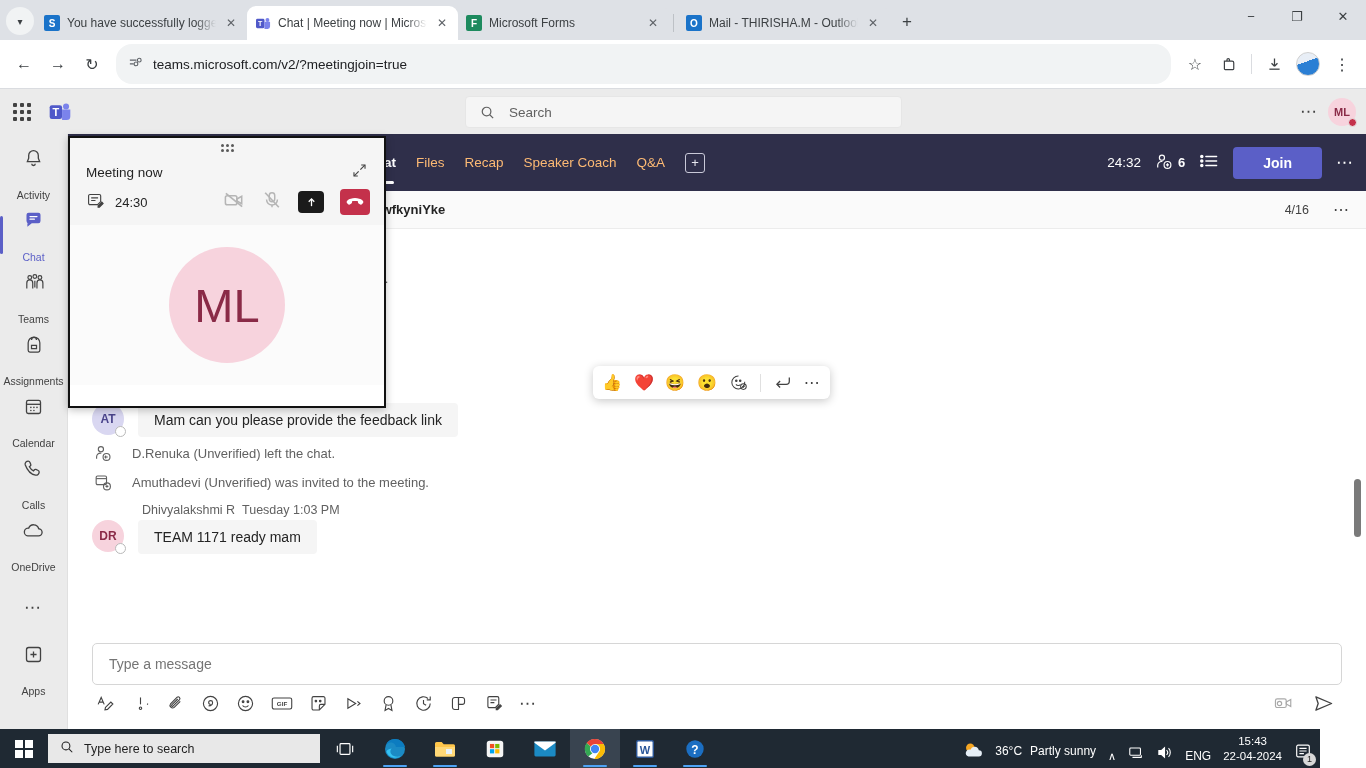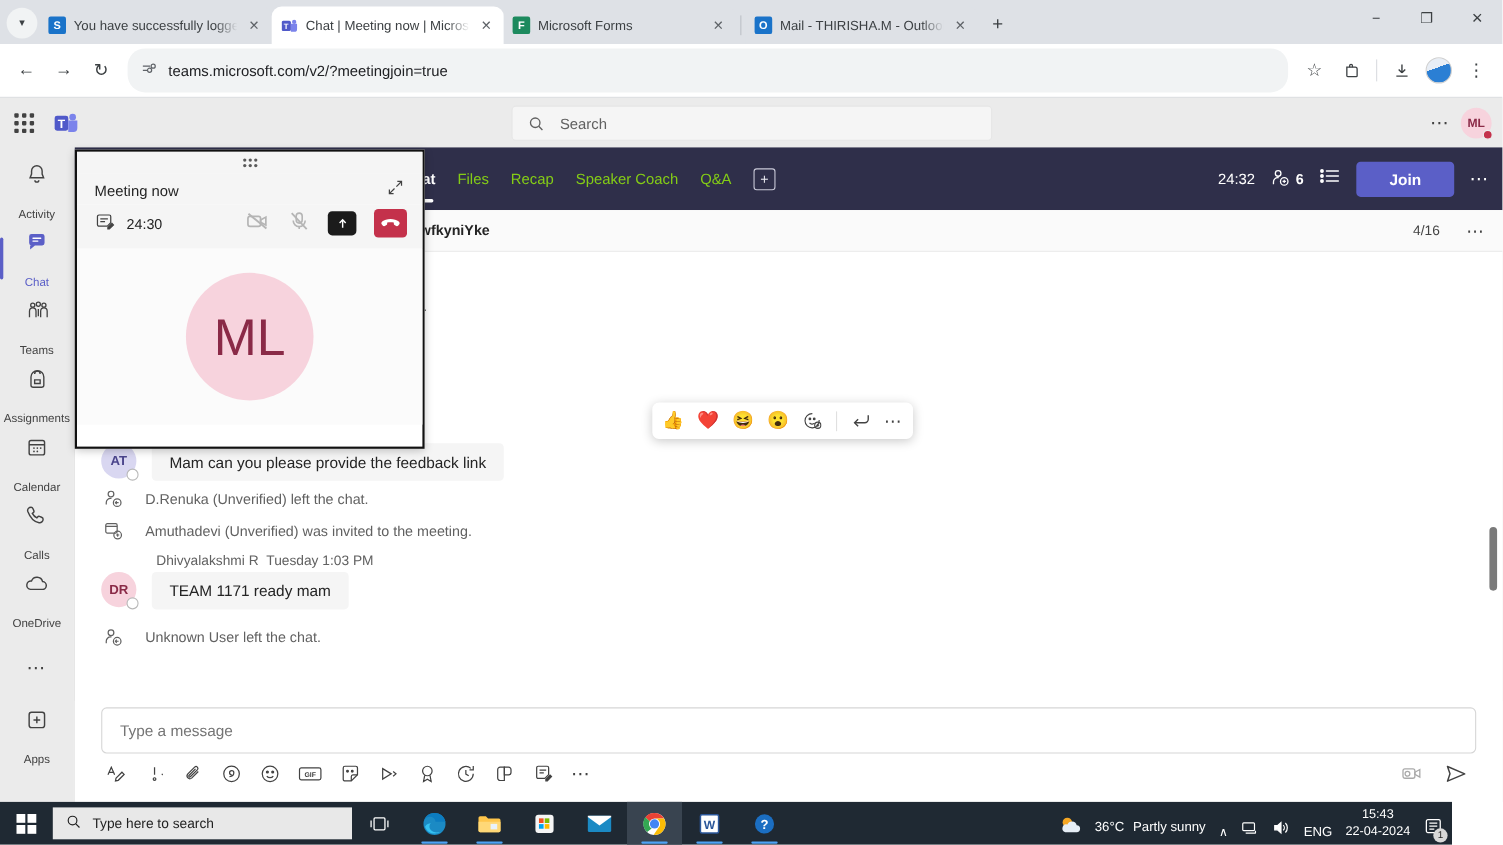--- a/index.html
+++ b/index.html
@@ -107,21 +107,21 @@
   .main { flex: 1 1 auto; background: #fff; display: flex; flex-direction: column;
     border-left: 1px solid #e0e0e0; position: relative; }
 
   .meet-header { height: 57px; background: #2f2f4a; display: flex; align-items: center;
     padding: 0 14px; gap: 14px; position: relative; }
   .meet-icon { width: 32px; height: 32px; border-radius: 50%; background: #c5cbf5;
     display: flex; align-items: center; justify-content: center; }
   .meet-title { color: #fff; font-size: 18.5px; font-weight: bold; letter-spacing: .2px; }
   .meet-note { display: flex; align-items: center; }
   .meet-tabs { display: flex; align-items: center; gap: 20px; margin-left: 8px; height: 57px; }
-  .meet-tab { color: #84cc16; font-size: 13.5px; height: 57px; display: flex;
+  .meet-tab { color: #fdba74; font-size: 13.5px; height: 57px; display: flex;
     align-items: center; position: relative; }
   .meet-tab.active { color: #fff; font-weight: bold; }
   .meet-tab.active::after { content: ""; position: absolute; bottom: 7px; left: 50%;
     transform: translateX(-50%); width: 26px; height: 3px; background: #fff; border-radius: 2px; }
   .tab-add { width: 20px; height: 20px; border: 1.3px solid #c9c9d8; border-radius: 3px;
     display: flex; align-items: center; justify-content: center; color: #e8e8f0; font-size: 13px; }
   .meet-right { position: absolute; right: 12px; top: 0; height: 57px;
     display: flex; align-items: center; gap: 14px; }
   .meet-timer { color: #fff; font-size: 13.5px; }
   .ppl-count { display: flex; align-items: center; gap: 4px; color: #fff; font-size: 13px; font-weight: bold; }
@@ -632,31 +632,20 @@
             </div>
             <div class="msg-row">
               <span class="msg-av dr">
                 <span>DR</span>
                 <span class="pres"></span>
               </span>
               <span class="msg-bubble">TEAM 1171 ready mam</span>
             </div>
           </div>
 
-          <div class="sysrow" style="padding-top:14px;">
-            <span class="sys-ico">
-              <svg width="19" height="19" viewBox="0 0 22 22" fill="none" stroke="#616161" stroke-width="1.3">
-                  <circle cx="8" cy="6" r="3"></circle>
-                  <path d="M3 17v-2a4.5 4.5 0 0 1 4.5-4.5h1"></path>
-                  <circle cx="14.5" cy="15" r="4"></circle>
-                  <path d="M16 15h-3.2M14 13.4L12.6 15l1.4 1.6" stroke-width="1.2"></path>
-                </svg>
-            </span>
-            <span class="sys-txt">Unknown User left the chat.</span>
-          </div>
 
           <div class="scroll-thumb"></div>
         </div>
 
         <div class="compose">
           <div class="compose-box">
             <span>Type a message</span>
           </div>
           <div class="compose-tools">
             <span class="ctool">

